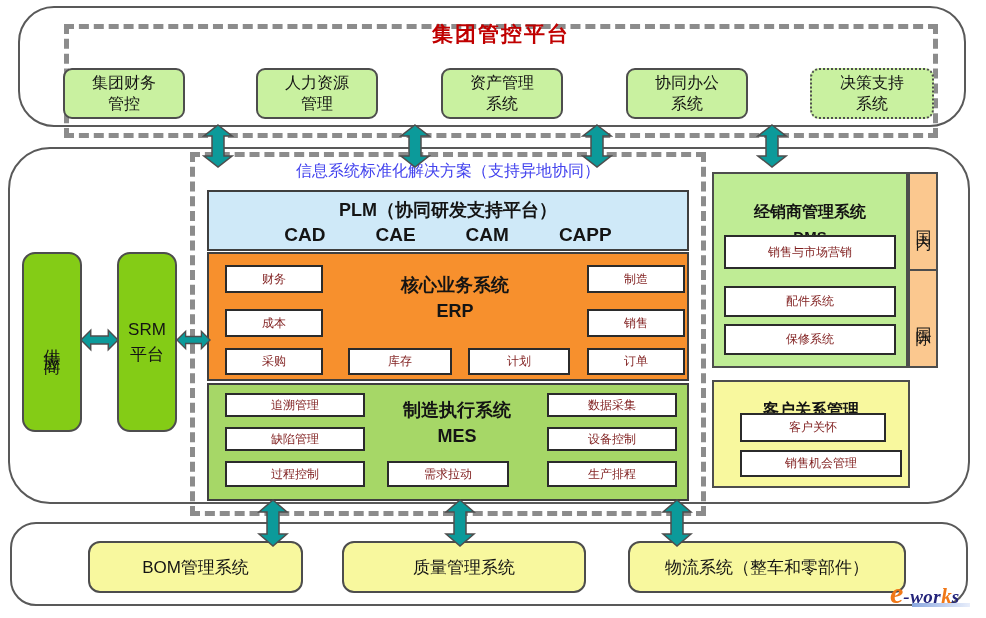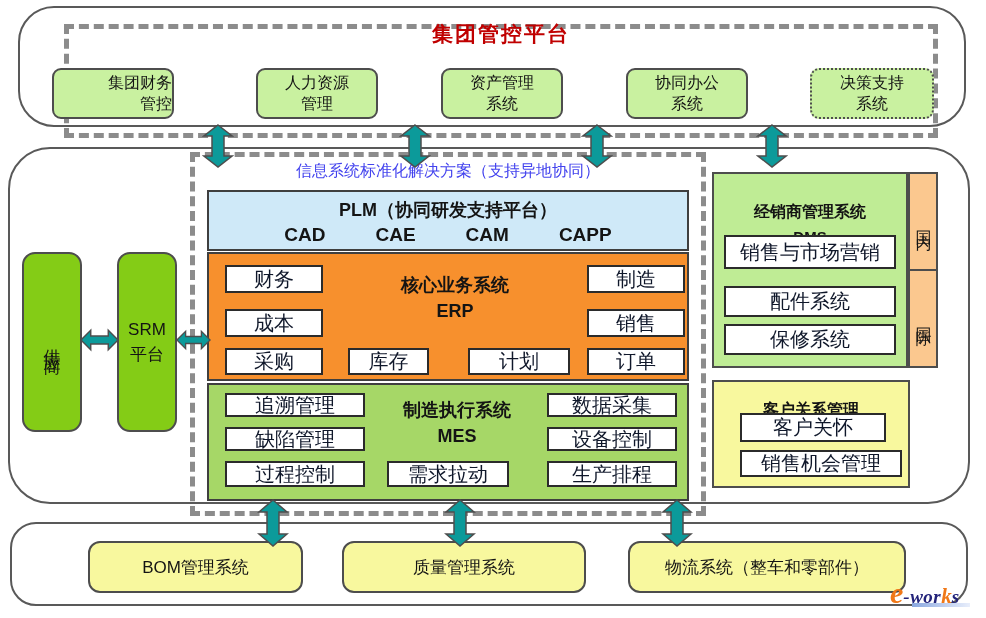--- a/index.html
+++ b/index.html
@@ -28,53 +28,53 @@
     position: absolute; left: 64px; top: 20px; width: 874px;
     text-align: center; font-size: 21px; font-weight: bold; color: #c00000;
     z-index: 3; letter-spacing: 2px;
   }
   .top-box {
     position: absolute; top: 68px; width: 122px; height: 51px;
     background: #c9f1a0; border: 2px solid #4d4d4d; border-radius: 9px;
     z-index: 3; display: flex; flex-direction: column; justify-content: center;
     text-align: center; font-size: 16px; line-height: 1.3; color: #141414;
   }
-  .tb1 { left: 52px; align-items: flex-end; }  .tb2 { left: 256px; } .tb3 { left: 441px; }
+  .tb1 { left: 63px; }  .tb2 { left: 256px; } .tb3 { left: 441px; }
   .tb4 { left: 626px; } .tb5 { left: 810px; width: 124px; border-style: dotted; }
 
   
   .subtitle {
     position: absolute; left: 190px; top: 161px; width: 516px;
     text-align: center; font-size: 16px; font-weight: normal; color: #4343ee;
     z-index: 3;
   }
 
   
   .core-box { position: absolute; left: 207px; width: 482px; border: 2px solid #3f3f3f; z-index: 3; }
   .plm { top: 190px; height: 61px; background: #cfe9f8; text-align: center; }
   .plm-line1 { margin-top: 6px; font-size: 18px; font-weight: 600; color: #141414; }
   .plm-line2 { display: flex; justify-content: center; gap: 50px; font-size: 19px; font-weight: 600; color: #141414; margin-top: 2px; }
   .erp { top: 252px; height: 129px; background: #f7902d; }
   .mes { top: 383px; height: 118px; background: #a6d767; }
   .white-box {
     position: absolute; background: #fff; border: 2px solid #2b2b2b;
     display: flex; align-items: center; justify-content: center;
-    font-size: 20px; color: #0f172a; z-index: 4;
+    font-size: 12px; color: #7f1d1d; z-index: 4;
   }
   .center-title {
     position: absolute; text-align: center; font-weight: bold; color: #141414;
     font-size: 18px; line-height: 1.45; z-index: 3; width: 240px;
   }
   .erp .center-title { left: 126px; top: 18px; }
   .mes .center-title { left: 128px; top: 12px; }
   
   .erp-m0 { left: 16px;  top: 11px; width: 98px;  height: 28px; }
   .erp-m1 { left: 16px;  top: 55px; width: 98px;  height: 28px; }
   .erp-m2 { left: 16px;  top: 94px; width: 98px;  height: 27px; }
-  .erp-m3 { left: 139px; top: 94px; width: 81px; height: 27px; }
+  .erp-m3 { left: 139px; top: 94px; width: 104px; height: 27px; }
   .erp-m4 { left: 259px; top: 94px; width: 102px; height: 27px; }
   .erp-m5 { left: 378px; top: 11px; width: 98px;  height: 28px; }
   .erp-m6 { left: 378px; top: 55px; width: 98px;  height: 28px; }
   .erp-m7 { left: 378px; top: 94px; width: 98px;  height: 27px; font-family: Liberation Serif, serif; }
   
   .mes-m0 { left: 16px;  top: 8px;  width: 140px; height: 24px; }
   .mes-m1 { left: 16px;  top: 42px; width: 140px; height: 24px; }
   .mes-m2 { left: 16px;  top: 76px; width: 140px; height: 26px; }
   .mes-m3 { left: 178px; top: 76px; width: 122px; height: 26px; }
   .mes-m4 { left: 338px; top: 8px;  width: 130px; height: 24px; }

